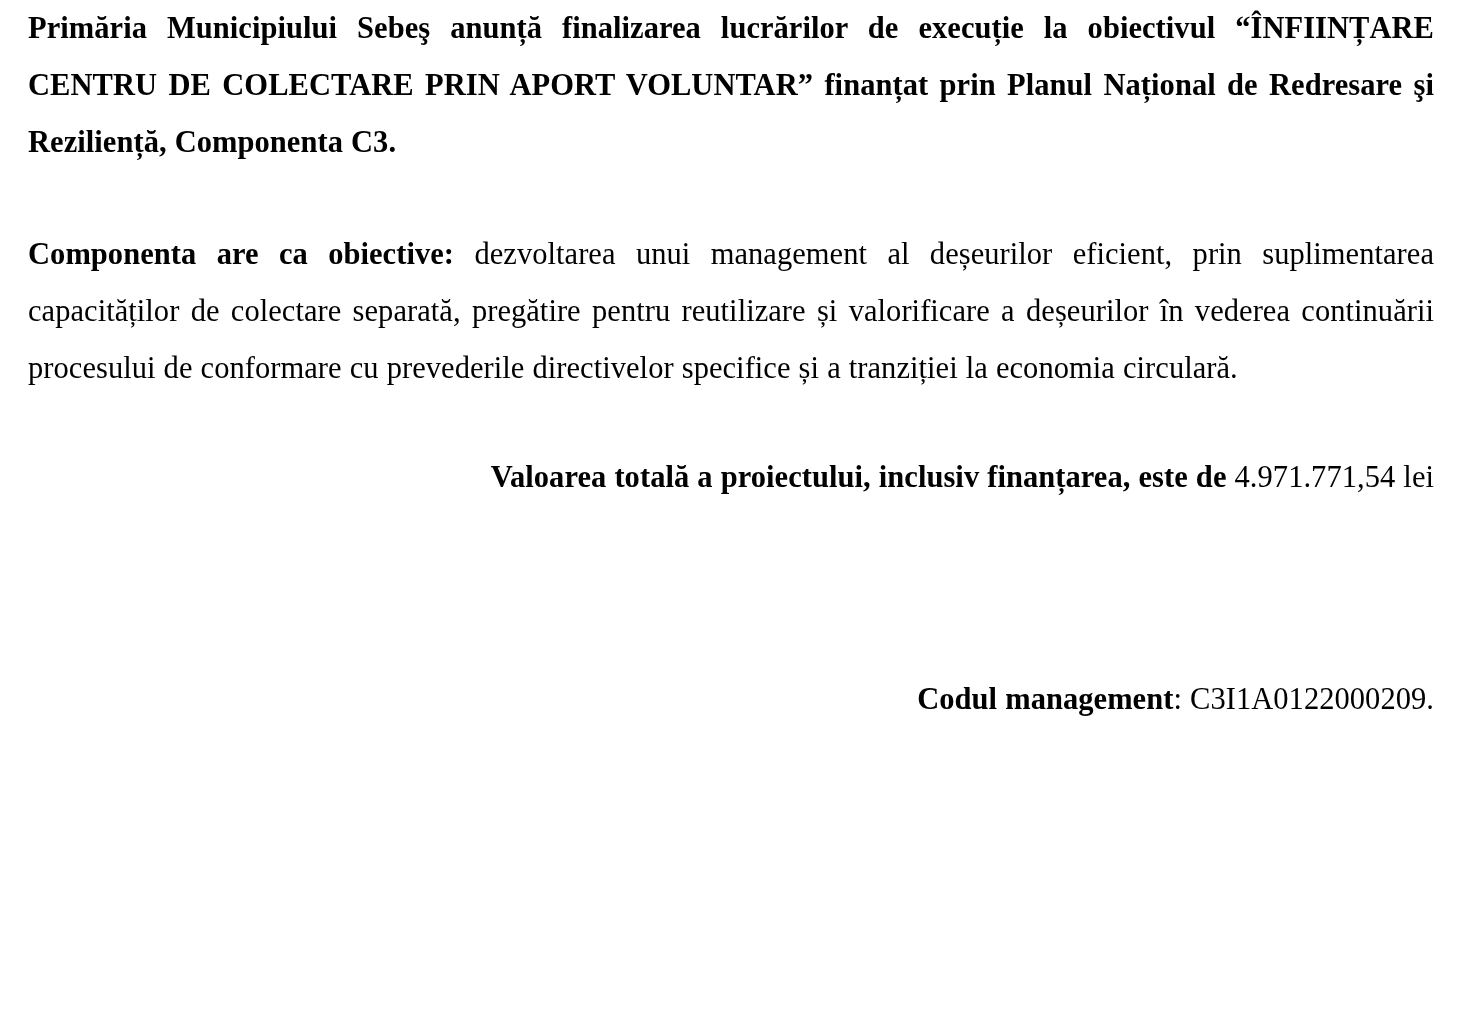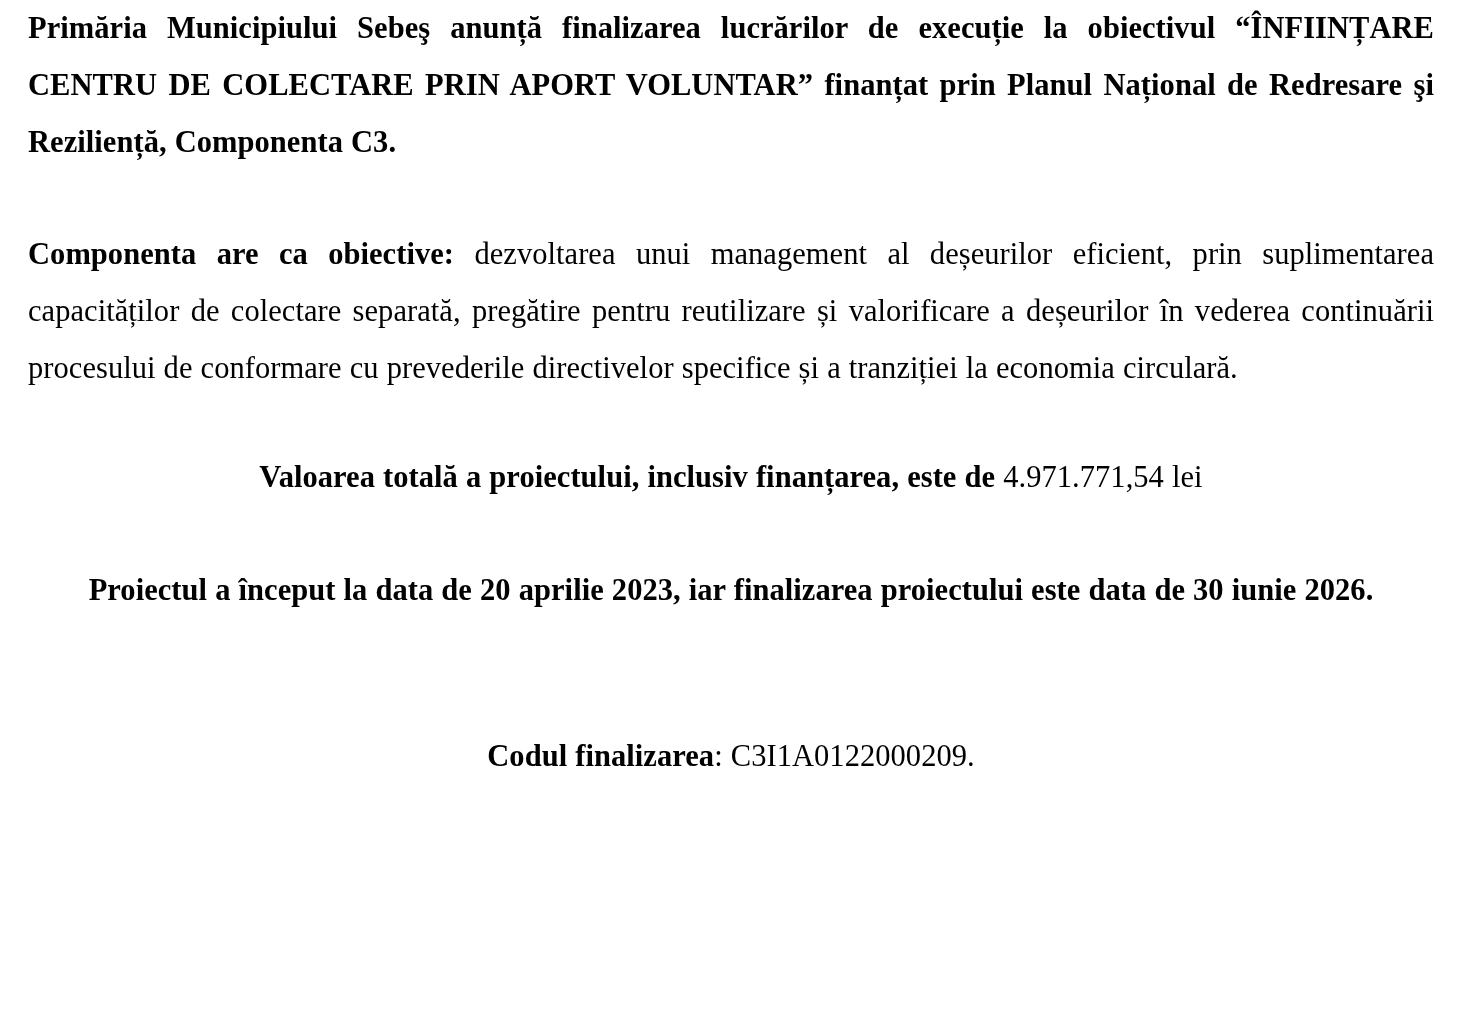--- a/index.html
+++ b/index.html
@@ -34,21 +34,21 @@
     margin: 0;
     padding: 0;
     font-size: 30.5px;
     line-height: 57px;
     text-align: justify;
     text-justify: inter-word;
     letter-spacing: 0.05px;
     word-spacing: 0.4px;
   }
   p.para.nojust {
-    text-align: center;
+    text-align: right;
   }
   .b {
     font-weight: bold;
   }
   .r {
     font-weight: normal;
   }
   .gap-2 { height: 55px; }
   .gap-3 { height: 52px; }
   .gap-4 { height: 56px; }
@@ -75,27 +75,24 @@
     </p>
 
     <div class="gap-3"></div>
 
     <p class="para nojust">
       <span class="b">Valoarea totală a proiectului, inclusiv finanțarea, este de</span><span class="r"> 4.971.771,54 lei</span>
     </p>
 
     <div class="gap-4"></div>
 
-    <p class="para nojust">
-      <span class="b">Proiectul a început la data de 20 aprilie 2023, iar finalizarea proiectului  este data de 30 iunie 2026.</span>
-    </p>
 
     <div class="gap-5"></div>
 
 
     <div class="gap-6"></div>
 
     <p class="para nojust">
-      <span class="b">Codul finalizarea</span><span class="r">: C3I1A0122000209.</span>
+      <span class="b">Codul management</span><span class="r">: C3I1A0122000209.</span>
     </p>
 
   </div>
 </div>
 
 </body></html>

